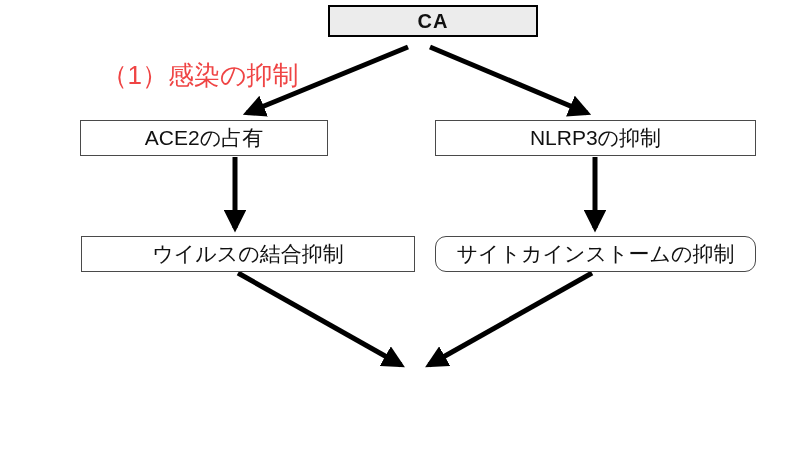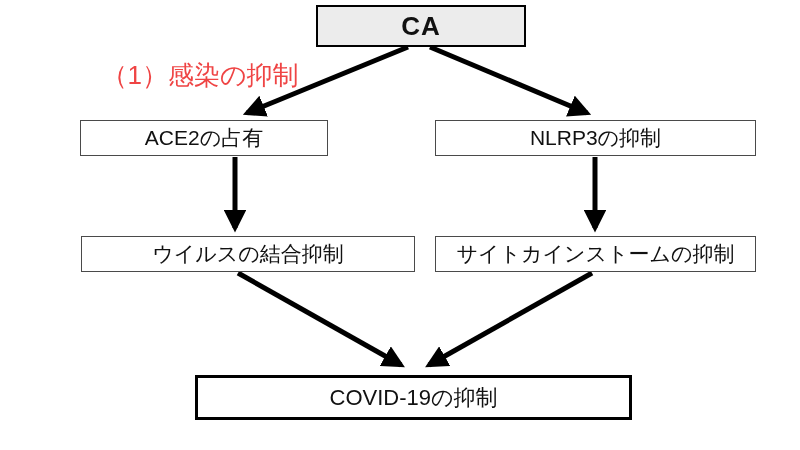--- a/index.html
+++ b/index.html
@@ -28,36 +28,36 @@
     display: flex;
     align-items: center;
     justify-content: center;
     box-sizing: border-box;
     background: var(--node-fill, #ffffff);
     color: #111111;
     text-align: center;
     white-space: nowrap;
   }
   .node.root {
-    left: 316px; top: 5px; width: 210px; height: 42px;
+    left: 328px; top: 5px; width: 210px; height: 32px;
     border: 2.5px solid var(--line, #000000);
     background: var(--root-fill, #ececec);
-    font-size: 26px;
+    font-size: 20px;
     font-weight: bold;
     letter-spacing: 1px;
   }
   .node.thin {
     border: 1.5px solid #4a4a4a;
     font-size: 21px;
     height: 36px;
   }
   .node.ace2  { left: 80px;  top: 120px; width: 248px; }
   .node.nlrp3 { left: 435px; top: 120px; width: 321px; }
   .node.virus { left: 81px;  top: 236px; width: 334px; }
-  .node.cyto  { left: 435px; top: 236px; width: 321px; }
+  .node.cyto  { left: 435px; top: 236px; width: 321px; border-radius: 11px; }
   .node.covid {
     left: 195px; top: 375px; width: 437px; height: 45px;
     border: 3px solid var(--line, #000000);
     font-size: 22px;
   }
   .branch-label {
     position: absolute;
     top: 58px;
     height: 34px;
     display: flex;
@@ -96,15 +96,14 @@
 
 
   <div class="node thin ace2">ACE2の占有</div>
 
   <div class="node thin nlrp3">NLRP3の抑制</div>
 
   <div class="node thin virus">ウイルスの結合抑制</div>
 
   <div class="node thin cyto">サイトカインストームの抑制</div>
 
-  <div class="node covid">COVID-19の抑制</div>
 
 </div>
 
 </body></html>

